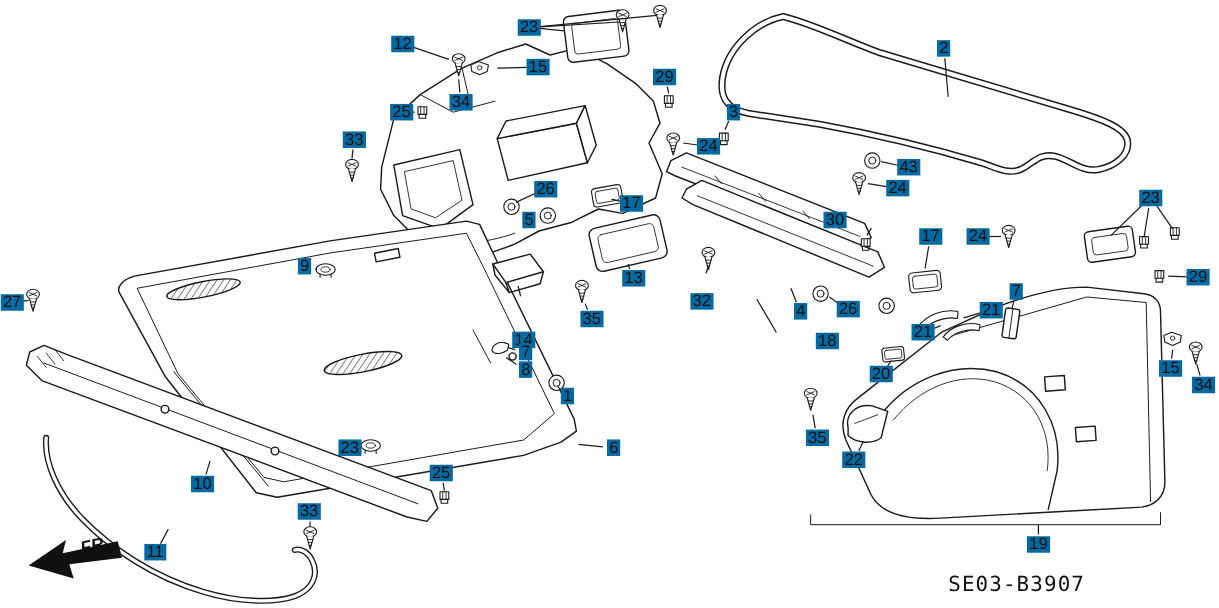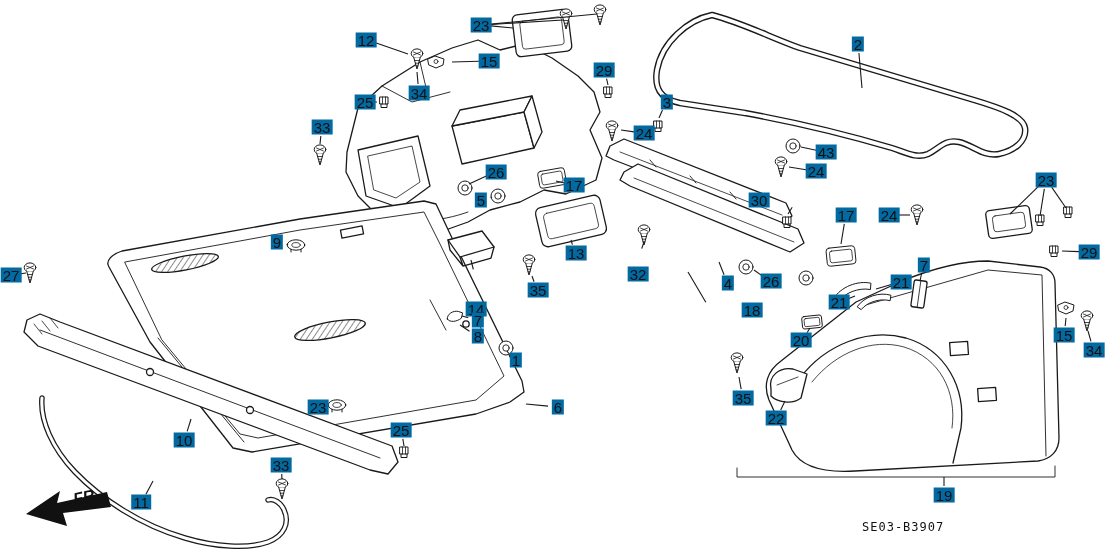--- a/index.html
+++ b/index.html
@@ -4,21 +4,21 @@
 <style>
   html,body{margin:0;padding:0;background:#fff}
   .stage{position:relative;width:1108px;height:553px;background:#ffffff;overflow:hidden;
          font-family:"Liberation Sans",sans-serif;color:#111}
   .layer{position:absolute;left:0;top:0;width:1108px;height:553px}
   #artwork path,#artwork rect,#artwork ellipse,#artwork circle{vector-effect:non-scaling-stroke}
   .callout{position:absolute;transform:translate(-50%,-50%);font-size:15px;font-weight:normal;
            line-height:1;background:#0369a1;padding:0 2px;white-space:nowrap}
   #leader-svg line{stroke:#1a1a1a;stroke-width:1.1}
   .diagram-code{position:absolute;left:862px;top:520px;font-family:"DejaVu Sans Mono",monospace;
-                font-size:12px;letter-spacing:1px}
+                font-size:19px;letter-spacing:1px}
   .fr-text{position:absolute;left:86px;top:497px;transform:translate(-50%,-50%) rotate(-12deg);
            font-size:16px;font-weight:bold;font-style:italic}
 </style>
 </head>
 <body>
 
 <div class="stage">
 
   <svg id="artwork" class="layer" viewBox="0 0 1108 553">
     <defs>

